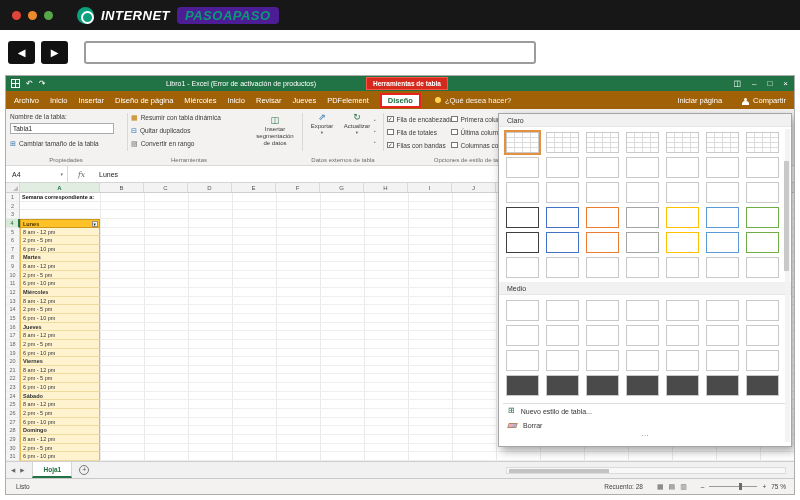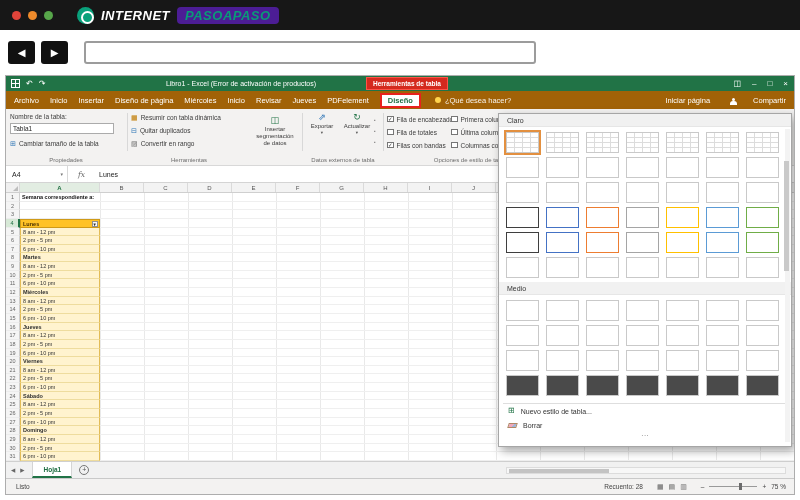--- a/index.html
+++ b/index.html
@@ -39,21 +39,21 @@
 .tabrow{position:absolute;top:15px;left:0;right:0;height:18px;background:#a16207;display:flex;align-items:center;padding-left:8px;color:#fff;font-size:7.5px}
 .tabs-list{display:flex;align-items:center}
 .rtab{margin-right:11px;cursor:pointer;white-space:nowrap}
 .rtab.active{background:#fff;color:#1e6e41;font-weight:bold;border:2px solid #e8221c;padding:1px 6px;margin-right:8px}
 .tellme{display:flex;align-items:center;gap:4px;margin-left:6px;color:rgba(255,255,255,.92);white-space:nowrap}
 .bulb{width:6px;height:6px;border-radius:50%;background:#ffd34d;flex:none}
 .tabrow-right{margin-left:auto;display:flex;align-items:center;gap:20px;margin-right:8px;white-space:nowrap}
 .person{width:7px;height:7px;position:relative;flex:none}
 .person::before{content:"";position:absolute;left:2px;top:0;width:3px;height:3px;border-radius:50%;background:#fff}
 .person::after{content:"";position:absolute;left:0;top:3.5px;width:7px;height:3.5px;border-radius:3px 3px 0 0;background:#fff}
-.share-wrap{display:flex;align-items:flex-end;gap:16px}
+.share-wrap{display:flex;align-items:flex-end;gap:4px}
 
 .ribbon{position:absolute;top:33px;left:0;right:0;height:57px;background:#f3f2f1;border-bottom:1px solid #d8d8d8;font-size:6.5px;color:#3b3b3b}
 .rgroup{position:absolute;top:0;bottom:0}
 .gdiv{position:absolute;top:4px;bottom:14px;width:1px;background:#d8d8d8}
 .grplabel{position:absolute;bottom:2px;text-align:center;font-size:6px;color:#6d6d6d;white-space:nowrap}
 .g-props{left:0;width:120px}
 .tn-label{position:absolute;left:4px;top:4px}
 .tn-input{position:absolute;left:4px;top:14px;width:104px;height:11px;border:1px solid #ababab;background:#fff;font-size:6.5px;font-family:inherit;padding:0 2px;color:#222}
 .trow{position:absolute;display:flex;align-items:center;gap:3px;white-space:nowrap;cursor:pointer}
 .trow .ig{font-size:7px;line-height:7px}

